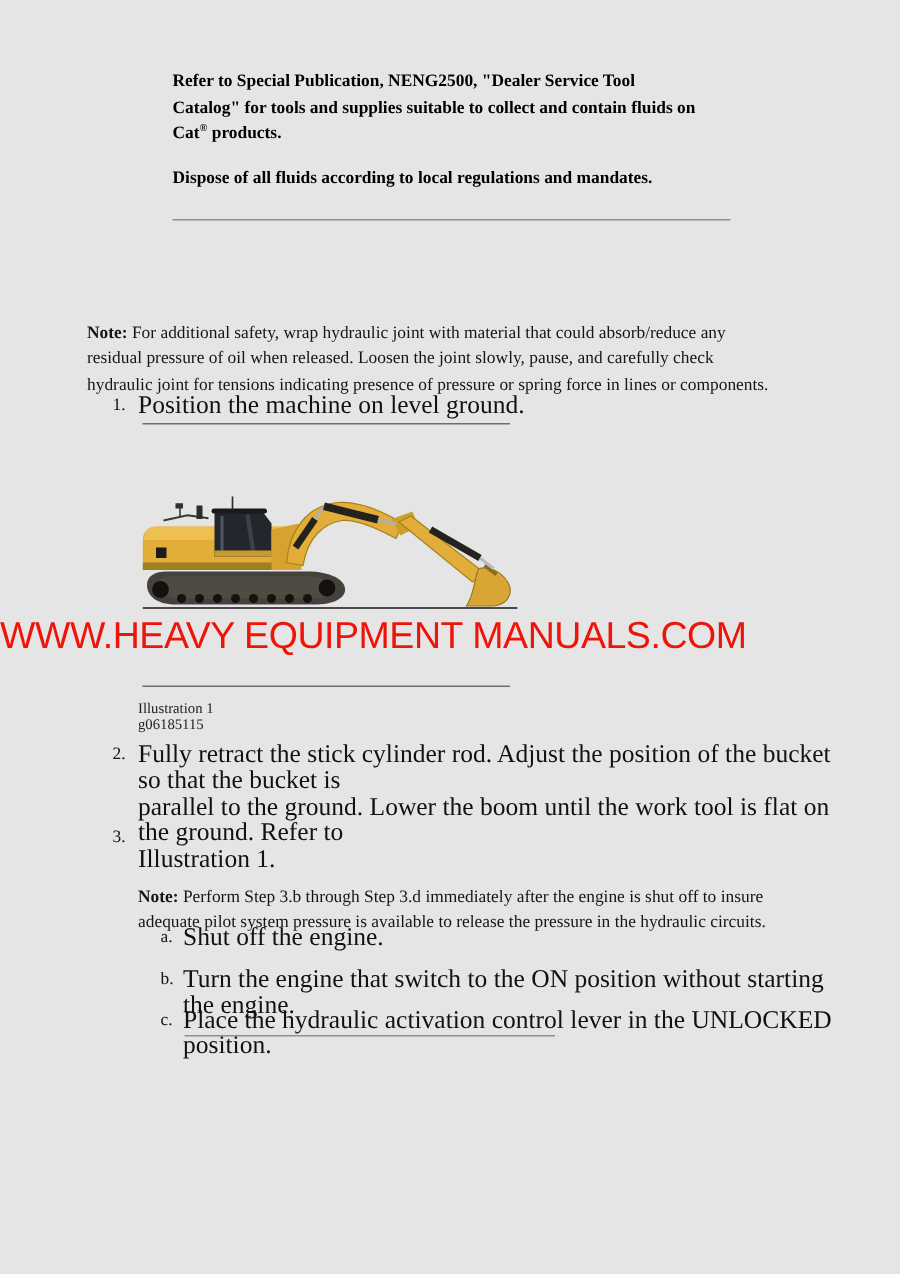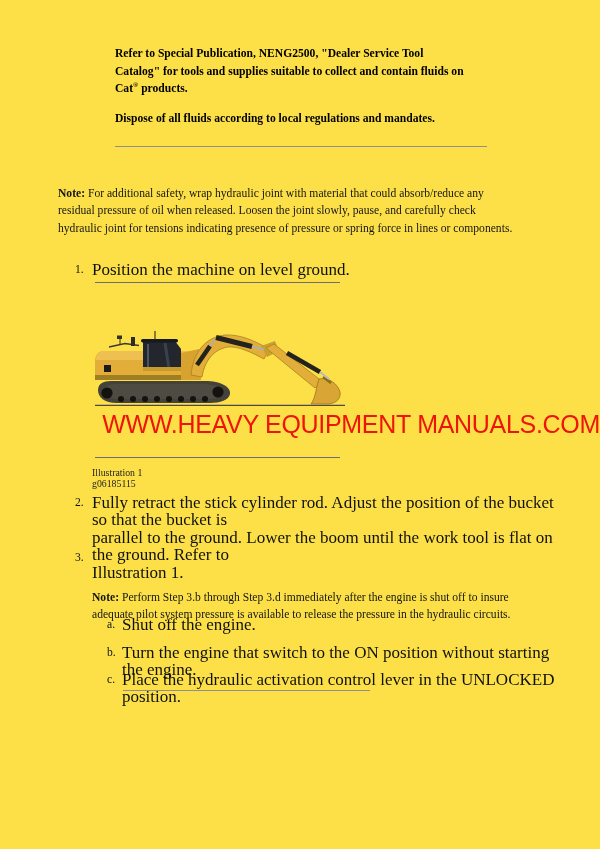--- a/index.html
+++ b/index.html
@@ -1,19 +1,19 @@
 <!DOCTYPE html>
 <html><head>
 <meta charset="utf-8">
 <style>
   html,body{margin:0;padding:0;background:#ffffff;}
   .page{
     position:relative;
     width:600px;height:849px;
-    background:#fde047;
+    background:#e5e5e5;
     font-family:"Liberation Serif","DejaVu Serif",serif;
     color:#111;
     overflow:hidden;
   }
   .abs{position:absolute;}
   .bold-head{
     font-weight:bold;
     font-size:11.6px;
     line-height:17.5px;
     color:#000;
@@ -26,21 +26,21 @@
     color:#151515;
   }
   .notelabel{font-weight:bold;}
   .divider{height:0;border-top:1.4px solid #8f8f8f;}
   .divider.dark{border-top:1.4px solid #6e6e6e;}
   .list-row{display:flex;align-items:flex-start;}
   .num-col{width:17px;flex:0 0 17px;font-size:11.6px;line-height:17.4px;}
   .sub-num-col{width:15px;flex:0 0 15px;font-size:11.6px;line-height:17.4px;}
   .list-text{font-size:17px;line-height:17.4px;white-space:pre-line;}
   .watermark{
-    width:600px;text-align:right;
+    width:600px;text-align:left;
     font-family:"Liberation Sans","DejaVu Sans",sans-serif;
     font-size:25px;letter-spacing:-0.3px;font-weight:400;
     color:#ee1409;white-space:nowrap;
   }
   .caption-row{
     display:flex;justify-content:space-between;
     width:248px;
     font-size:9.8px;color:#1d1d1d;flex-direction:column;
   }
 </style>
@@ -53,21 +53,21 @@
     <div>Refer to Special Publication, NENG2500, "Dealer Service Tool</div>
     <div>Catalog" for tools and supplies suitable to collect and contain fluids on</div>
     <div><span>Cat</span><sup class="reg">®</sup><span> products.</span></div>
   </div>
 
   <div class="abs bold-head" style="left:115px;top:110px;width:380px;">Dispose of all fluids according to local regulations and mandates.</div>
 
   <div class="abs divider" style="left:115px;top:146px;width:372px;"></div>
 
 
-  <div class="abs bodytext" style="left:58px;top:185px;width:505px;"><span class="notelabel">Note:</span><span> For additional safety, wrap hydraulic joint with material that could absorb/reduce any
+  <div class="abs bodytext" style="left:58px;top:213px;width:505px;"><span class="notelabel">Note:</span><span> For additional safety, wrap hydraulic joint with material that could absorb/reduce any
 residual pressure of oil when released. Loosen the joint slowly, pause, and carefully check
 hydraulic joint for tensions indicating presence of pressure or spring force in lines or components.</span></div>
 
   <div class="abs list-row" style="left:75px;top:261px;width:470px;">
     <span class="num-col">1.</span>
     <div class="list-text">Position the machine on level ground.</div>
   </div>
 
   <div class="abs divider dark" style="left:95px;top:282px;width:245px;"></div>
 

